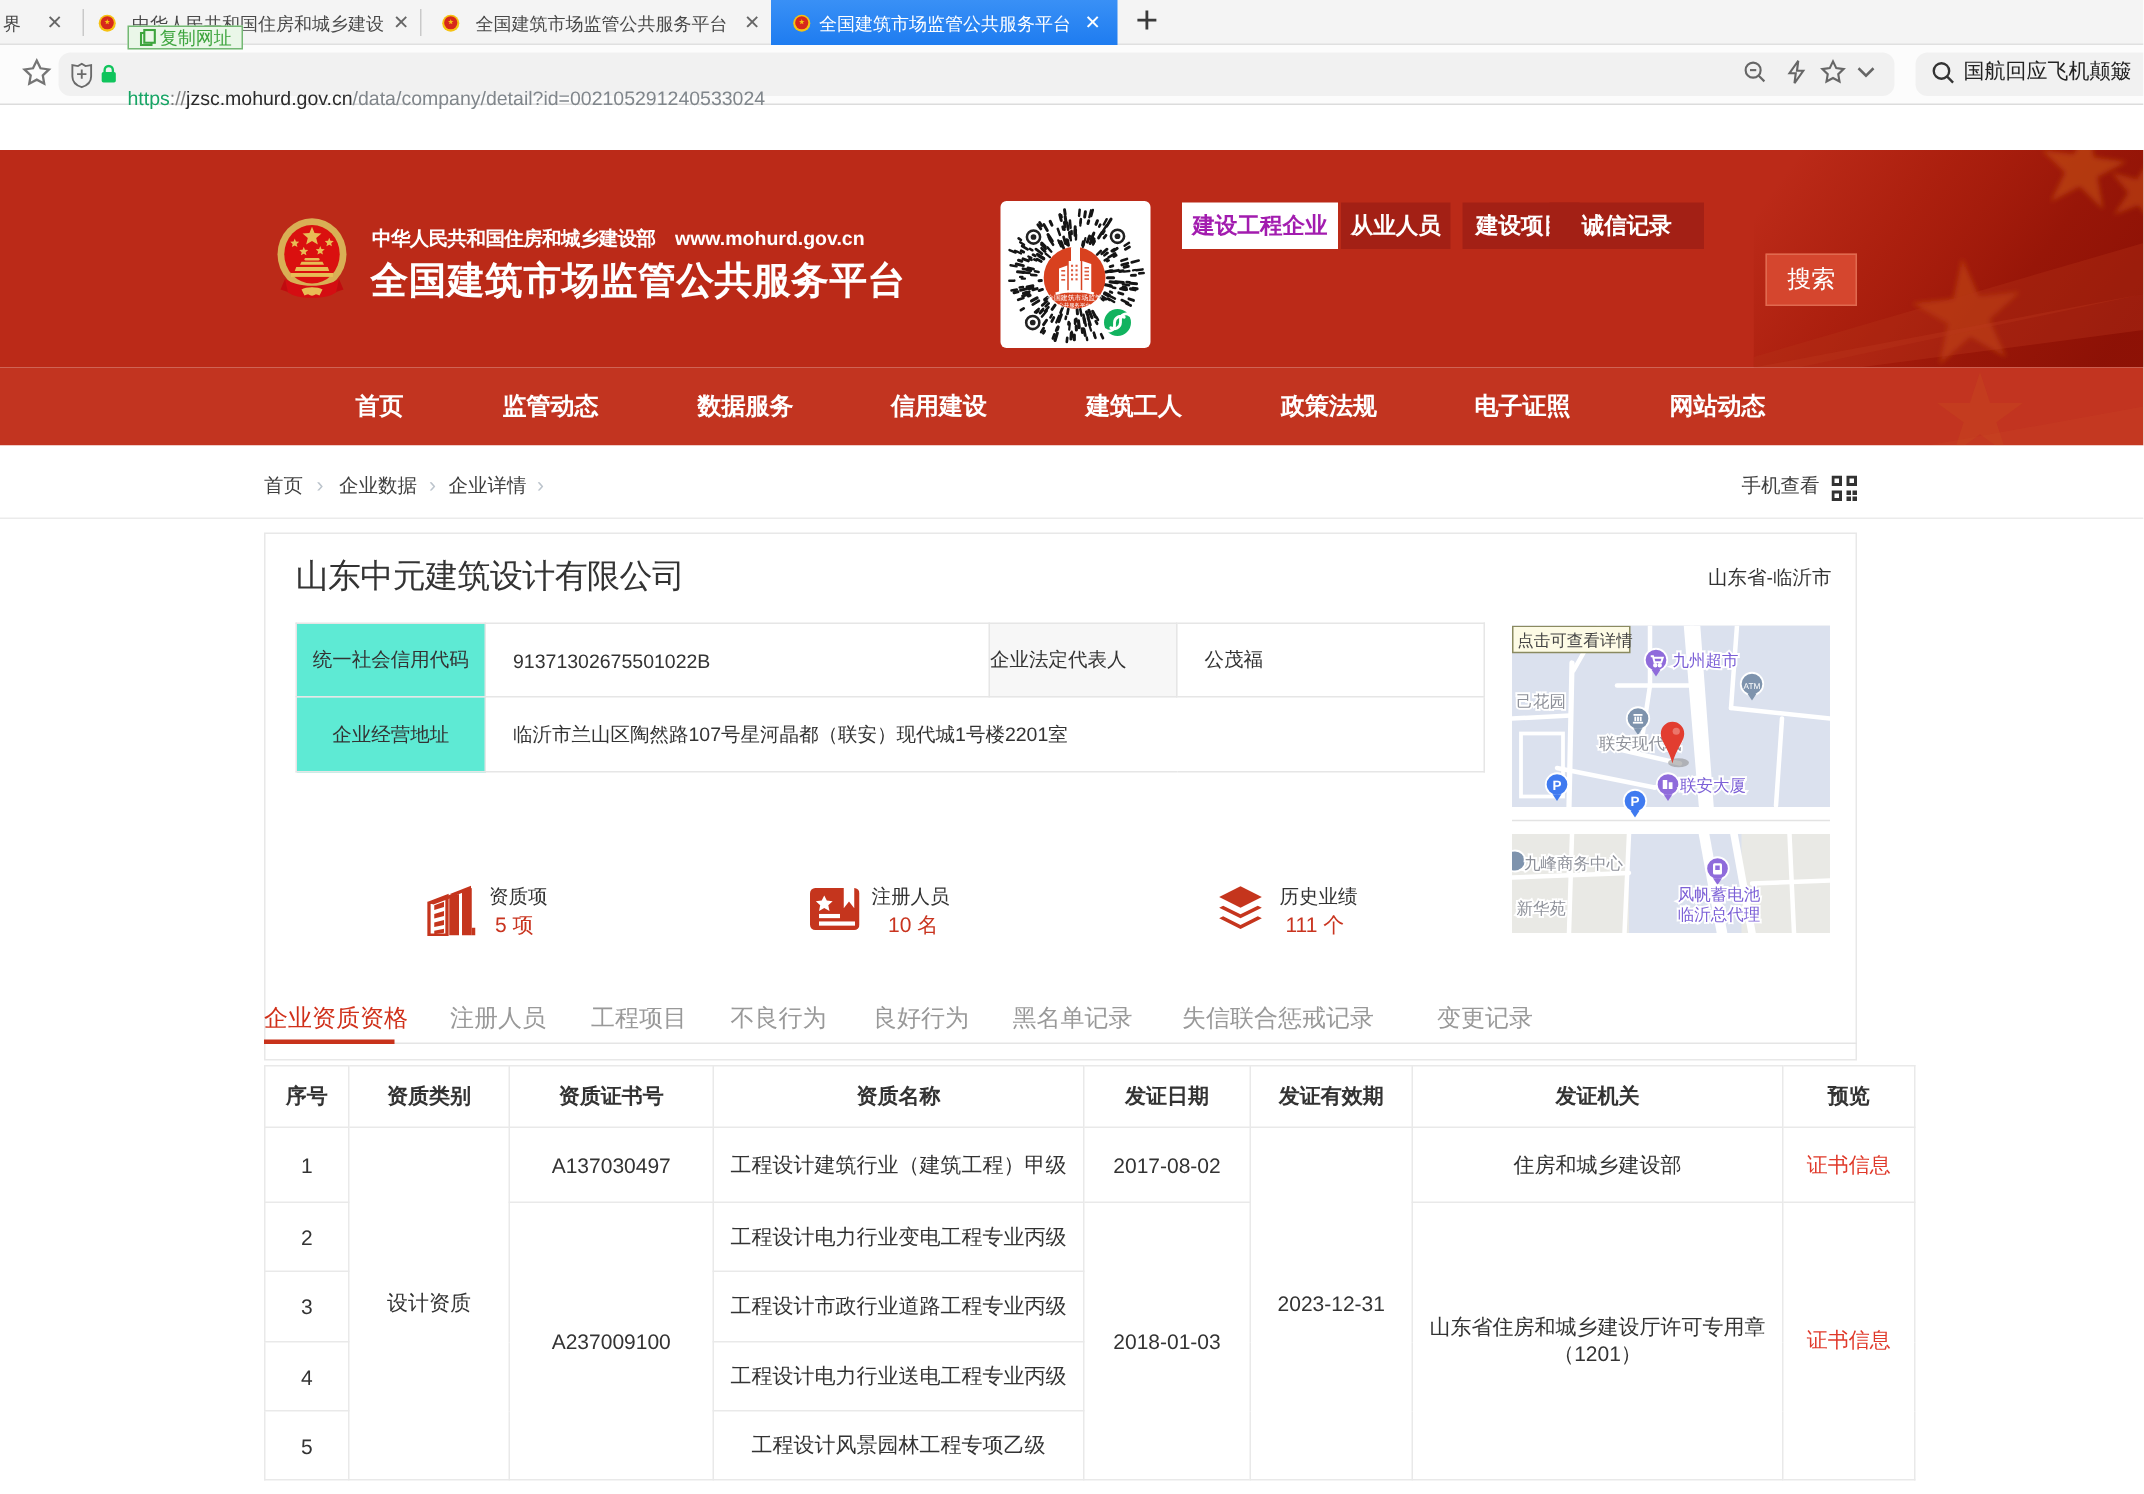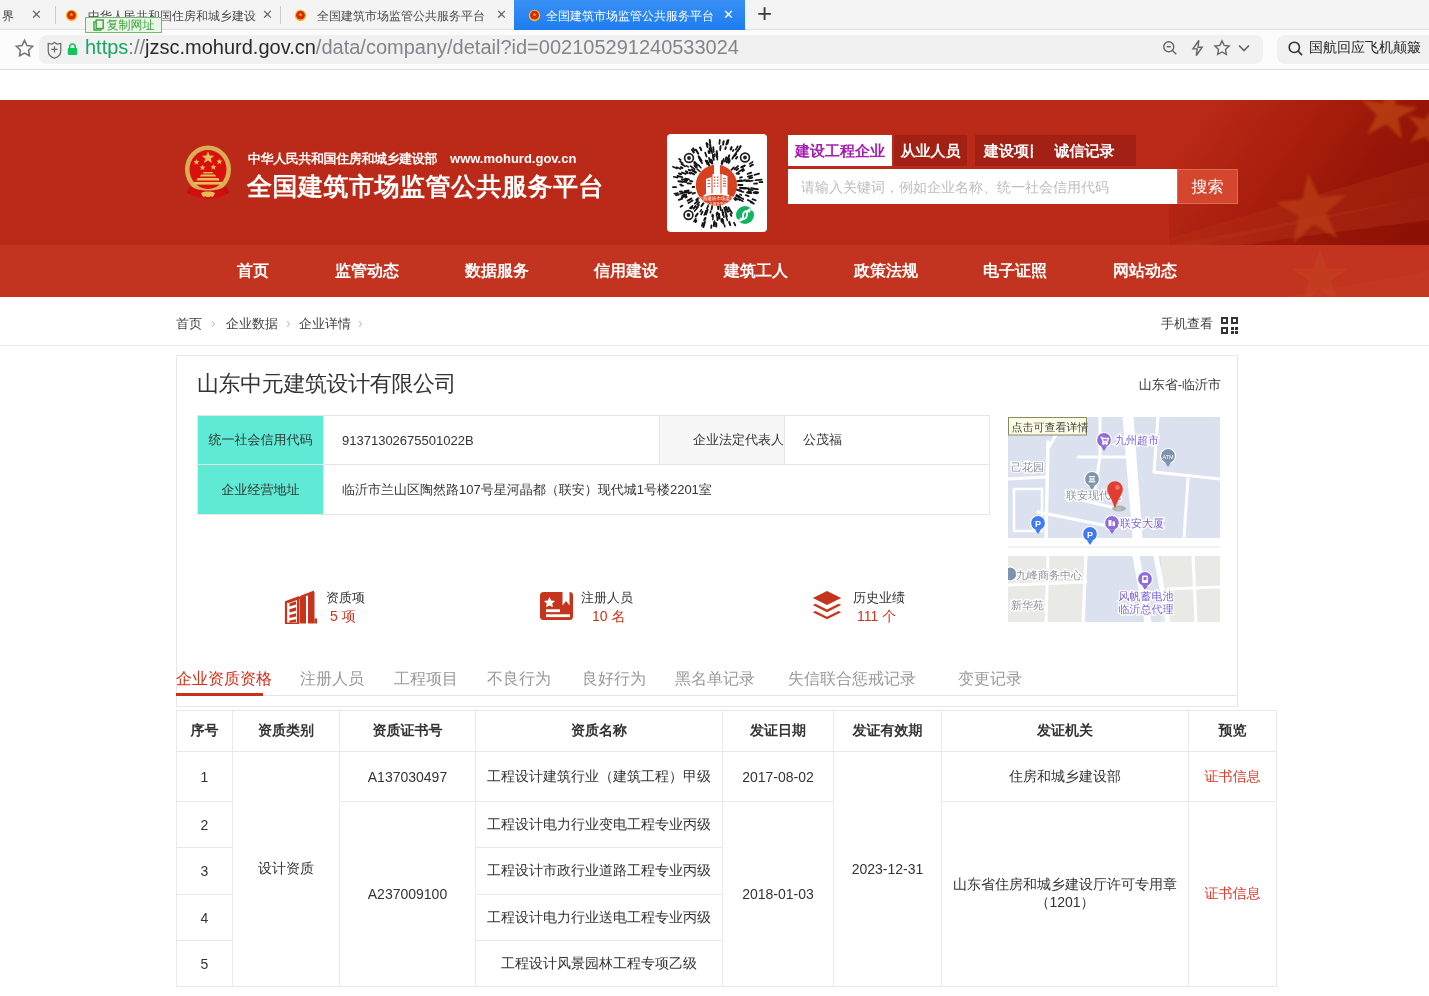--- a/index.html
+++ b/index.html
@@ -15,21 +15,21 @@
 .tabx { position:absolute; top:7px; font-size:13px; color:#666; }
 .fav { position:absolute; top:9px; width:13px; height:13px; }
 #activetab { position:absolute; left:514px; top:0; width:231px; height:30px; background:linear-gradient(180deg,#3990f6,#1e7cf0); }
 #plusbtn { position:absolute; left:757px; top:-2px; font-size:26px; font-weight:200; color:#3a3a3a; }
 #tooltip { position:absolute; left:85px; top:17px; width:77px; height:16px; background:#eaf7e8;
   border:1px solid #74b874; color:#3da43d; font-size:12px; line-height:15px; text-align:center; z-index:5;}
 #urlrow { position:absolute; left:0; top:30px; width:1429px; height:40px; background:#fcfcfc;
   border-bottom:1px solid #dcdcdc; }
 #urlfield { position:absolute; left:39px; top:5px; width:1224px; height:29px; background:#f1f1f1; border-radius:8px; }
 #searchbox { position:absolute; left:1277px; top:5px; width:152px; height:29px; background:#f1f1f1; border-radius:8px 0 0 8px; }
-.urltext { position:absolute; top:6px; font-size:20px; white-space:nowrap; }
+.urltext { position:absolute; top:28px; font-size:13px; white-space:nowrap; }
 
 
 #redhead { position:absolute; left:0; top:100px; width:1429px; height:145px; background:#bb2a18; overflow:hidden; }
 #navbar  { position:absolute; left:0; top:245px; width:1429px; height:52px; background:#c23420; overflow:hidden; }
 .navitem { position:absolute; top:16px; font-size:16px; font-weight:bold; color:#fff; white-space:nowrap; }
 #hqr { position:absolute; left:667px; top:34px; width:100px; height:98px; background:#fff; border-radius:4px; }
 .stab { position:absolute; top:35px; height:31px; font-size:15px; font-weight:bold; color:#fff; text-align:center; line-height:31px; }
 #sinput { position:absolute; left:788px; top:69px; width:389px; height:35px; background:#fff; }
 #sinput span { position:absolute; left:13px; top:10px; font-size:14px; color:#bdbdbd; white-space:nowrap; }
 #sbtn { position:absolute; left:1177px; top:69px; width:61px; height:35px; background:#d5462e; border:1px solid #e06a50;
@@ -39,21 +39,21 @@
 #content { position:absolute; left:0; top:297px; width:1429px; height:699px; background:#fff; }
 .crumb { position:absolute; top:18px; font-size:13px; color:#3f3f3f; }
 .crumbsep { color:#bcc4cc; font-size:14px; }
 #card { position:absolute; left:176px; top:58px; width:1062px; height:352px; border:1px solid #e8e8e8; }
 #cotitle { position:absolute; left:20px; top:13px; font-size:22px; font-weight:normal; letter-spacing:-0.4px; color:#333; }
 #coloc { position:absolute; right:16px; top:20px; font-size:13px; color:#333; }
 table.info { position:absolute; left:20px; top:59px; border-collapse:collapse; }
 table.info td { border:1px solid #e6e6e6; font-size:13px; color:#333; }
 td.lbl { background:#5eead4; text-align:center; width:126px; }
 td.v1 { width:336px; padding-left:18px; }
-td.lbl2 { background:#f7f7f7; text-align:right; width:125px; }
+td.lbl2 { background:#f7f7f7; text-align:left; width:125px; }
 td.v2 { width:205px; padding-left:18px; }
 .statlbl { position:absolute; font-size:13px; color:#333; }
 .statval { position:absolute; font-size:14px; color:#c9341f; }
 
 
 .dtab { position:absolute; top:372px; font-size:16px; color:#999; white-space:nowrap; }
 #dtab1 { color:#d0301a; }
 #tabline { position:absolute; left:176px; top:398px; width:1062px; height:1px; background:#e5e5e5; }
 #tabuline { position:absolute; left:176px; top:396px; width:87px; height:3px; background:#c8321b; }
 
@@ -439,23 +439,20 @@
           <text x="49.4" y="70.5" font-size="3.6" fill="#fff" text-anchor="middle" font-family="Liberation Sans">公共服务平台</text>
           <circle cx="78" cy="81" r="10.6" fill="#fff"></circle>
           <circle cx="78" cy="81" r="9" fill="#12b35f"></circle>
           <path d="M73.5 84.5 a4.3 4.3 0 0 0 6.5-3.5 v-2 a3.6 3.6 0 0 1 6-2.8 M82.5 77.5 a4.3 4.3 0 0 0-6.5 3.5 v2 a3.6 3.6 0 0 1-6 2.8" fill="none" stroke="#fff" stroke-width="1.9" stroke-linecap="round"></path>
         </svg>
       </div>
     <div class="stab" style="left:788px; width:104px; background:#fff; color:#a21caf;">建设工程企业</div>
     <div class="stab" style="left:894px; width:73px; background:#a32015;">从业人员</div>
     <div class="stab" style="left:975px; width:78px; background:#a32015;">建设项目</div>
     <div class="stab" style="left:1033px; width:103px; background:#a32015;">诚信记录</div>
-    <div id="sinput">
-        <span>请输入关键词，例如企业名称、统一社会信用代码</span>
-      </div>
     <div id="sbtn">搜索</div>
   </div>
   <div id="navbar">
       <svg class="abs" style="left:1285px;top:0;" width="144" height="52" viewBox="0 0 144 52">
         <path transform="translate(35,33) scale(30)" d="M0 -1 L0.2245 -0.309 L0.951 -0.309 L0.3633 0.118 L0.5878 0.809 L0 0.382 L-0.5878 0.809 L-0.3633 0.118 L-0.951 -0.309 L-0.2245 -0.309 Z" fill="#cf5a1d" opacity="0.22"></path>
         <path d="M0 52 L144 26 L144 52 Z" fill="#cf4a28" opacity="0.2"></path>
       </svg>
     <span class="navitem" style="left:237px;">首页</span>
     <span class="navitem" style="left:335px;">监管动态</span>
     <span class="navitem" style="left:465px;">数据服务</span>

